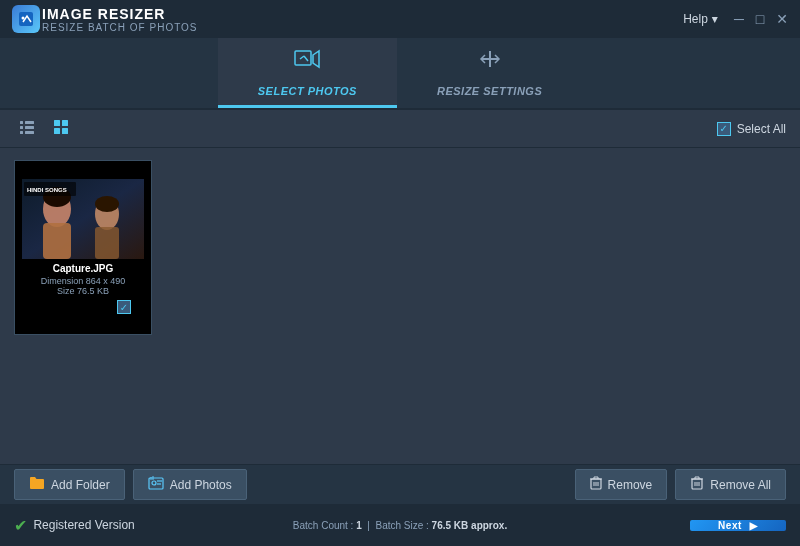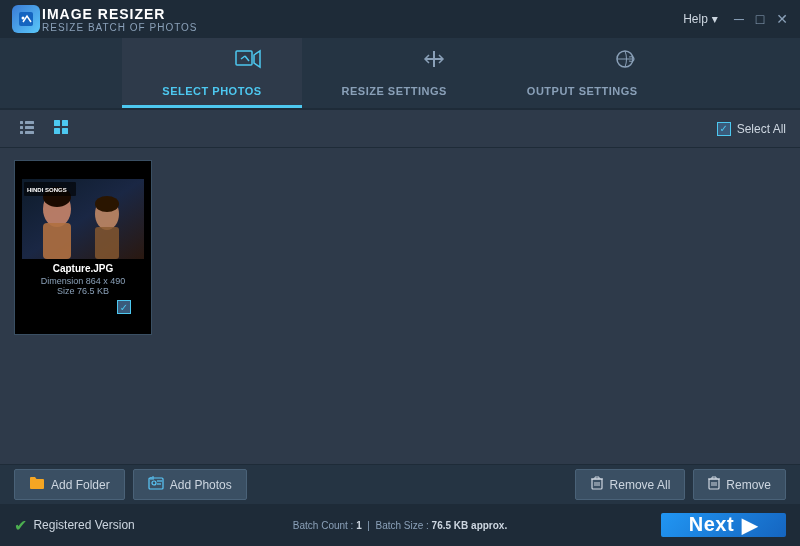--- a/index.html
+++ b/index.html
@@ -90,32 +90,33 @@
       height: 72px;
       display: flex;
       align-items: stretch;
       justify-content: center;
       gap: 0;
       border-bottom: 2px solid #1e2b38;
     }
     .tab {
       display: flex;
       flex-direction: column;
-      align-items: flex-end;
+      align-items: center;
       justify-content: center;
       gap: 8px;
       padding: 0 40px;
       cursor: pointer;
       border-bottom: 3px solid transparent;
       color: #8aa0b8;
       font-size: 11px;
       font-weight: bold;
       letter-spacing: 0.5px;
       position: relative;
       min-width: 160px;
+      font-style: italic;
     }
     .tab.active {
       background: #2e3a4a;
       color: #4dc8f0;
       border-bottom: 3px solid #4dc8f0;
     }
     .tab-icon {
       font-size: 22px;
     }
 
@@ -309,26 +310,26 @@
       left: 50%;
       transform: translateX(-50%);
     }
     .status-center strong {
       color: #cdd6e0;
     }
     .next-btn {
       background: linear-gradient(135deg, #2196f3, #1565c0);
       border: none;
       color: #ffffff;
-      font-size: 20px;
+      font-size: 10px;
       font-weight: bold;
       padding: 0 28px;
       cursor: pointer;
       display: flex;
-      align-items: flex-start;
+      align-items: flex-end;
       gap: 8px;
       border-radius: 2px;
       letter-spacing: 0.5px;
     }
   </style>
 </head>
 <body>
 
 <div class="title-bar">
   <div class="title-bar-left">
@@ -370,32 +371,20 @@
   </div>
   <div class="tab">
     <span class="tab-icon">
       <svg width="26" height="24" viewBox="0 0 26 24" fill="none">
         <path d="M13 4 L13 20 M4 12 L22 12" stroke="#8aa0b8" stroke-width="2"></path>
         <path d="M8 8 L4 12 L8 16 M18 8 L22 12 L18 16" stroke="#8aa0b8" stroke-width="1.5" fill="none"></path>
       </svg>
     </span>
     <span>RESIZE SETTINGS</span>
   </div>
-  <div class="tab">
-    <span class="tab-icon">
-      <svg width="26" height="24" viewBox="0 0 26 24" fill="none">
-        <circle cx="13" cy="12" r="8" stroke="#8aa0b8" stroke-width="1.5" fill="none"></circle>
-        <path d="M13 4 Q14.5 8 14.5 12 Q14.5 16 13 20" stroke="#8aa0b8" stroke-width="1"></path>
-        <path d="M5 12 L21 12" stroke="#8aa0b8" stroke-width="1"></path>
-        <path d="M16 8 L22 8 M20 12 L26 12 M16 16 L22 16" stroke="none"></path>
-        <path d="M17 10 Q22 9 22 12 Q22 15 17 14" stroke="#8aa0b8" stroke-width="1.2" fill="none"></path>
-      </svg>
-    </span>
-    <span>OUTPUT SETTINGS</span>
-  </div>
 </div>
 
 <div class="toolbar">
   <div class="view-controls">
     <button class="view-btn" title="List View">
       <svg width="18" height="18" viewBox="0 0 18 18" fill="currentColor">
         <rect x="2" y="3" width="3" height="3" rx="0.5"></rect>
         <rect x="7" y="3" width="9" height="3" rx="0.5"></rect>
         <rect x="2" y="8" width="3" height="3" rx="0.5"></rect>
         <rect x="7" y="8" width="9" height="3" rx="0.5"></rect>
@@ -480,40 +469,40 @@
           <path d="M9 8 L13 8" stroke="#5ac8fa" stroke-width="1.2"></path>
           <path d="M3 1 L3 4 M5 0 L5 4" stroke="#5ac8fa" stroke-width="1"></path>
         </svg>
       </span>
       <span>Add Photos</span>
     </button>
   </div>
   <div class="right-btns">
     <button class="action-btn-danger action-btn">
       <span>
+        <svg width="12" height="14" viewBox="0 0 12 14" fill="#cdd6e0">
+          <rect x="1" y="3" width="10" height="10" rx="1" fill="none" stroke="#cdd6e0" stroke-width="1.2"></rect>
+          <path d="M4 6 L4 10 M6 6 L6 10 M8 6 L8 10" stroke="#cdd6e0" stroke-width="1"></path>
+          <path d="M0 3 L12 3" stroke="#cdd6e0" stroke-width="1.2"></path>
+          <path d="M4 3 L4 1 L8 1 L8 3" stroke="#cdd6e0" stroke-width="1" fill="none"></path>
+        </svg>
+      </span>
+      <span>Remove</span>
+    </button>
+    <button class="action-btn-danger action-btn">
+      <span>
         <svg width="14" height="14" viewBox="0 0 14 14" fill="#cdd6e0">
           <rect x="2" y="3" width="10" height="10" rx="1" fill="none" stroke="#cdd6e0" stroke-width="1.2"></rect>
           <path d="M5 6 L5 10 M7 6 L7 10 M9 6 L9 10" stroke="#cdd6e0" stroke-width="1"></path>
           <path d="M1 3 L13 3" stroke="#cdd6e0" stroke-width="1.2"></path>
           <path d="M5 3 L5 1 L9 1 L9 3" stroke="#cdd6e0" stroke-width="1" fill="none"></path>
         </svg>
       </span>
       <span>Remove All</span>
     </button>
-    <button class="action-btn-danger action-btn">
-      <span>
-        <svg width="12" height="14" viewBox="0 0 12 14" fill="#cdd6e0">
-          <rect x="1" y="3" width="10" height="10" rx="1" fill="none" stroke="#cdd6e0" stroke-width="1.2"></rect>
-          <path d="M4 6 L4 10 M6 6 L6 10 M8 6 L8 10" stroke="#cdd6e0" stroke-width="1"></path>
-          <path d="M0 3 L12 3" stroke="#cdd6e0" stroke-width="1.2"></path>
-          <path d="M4 3 L4 1 L8 1 L8 3" stroke="#cdd6e0" stroke-width="1" fill="none"></path>
-        </svg>
-      </span>
-      <span>Remove</span>
-    </button>
   </div>
 </div>
 
 <div class="status-bar">
   <div class="status-left">
     <span class="status-icon">✔</span>
     <span>Registered Version</span>
   </div>
   <div class="status-center">
     <span>Batch Count :</span>

